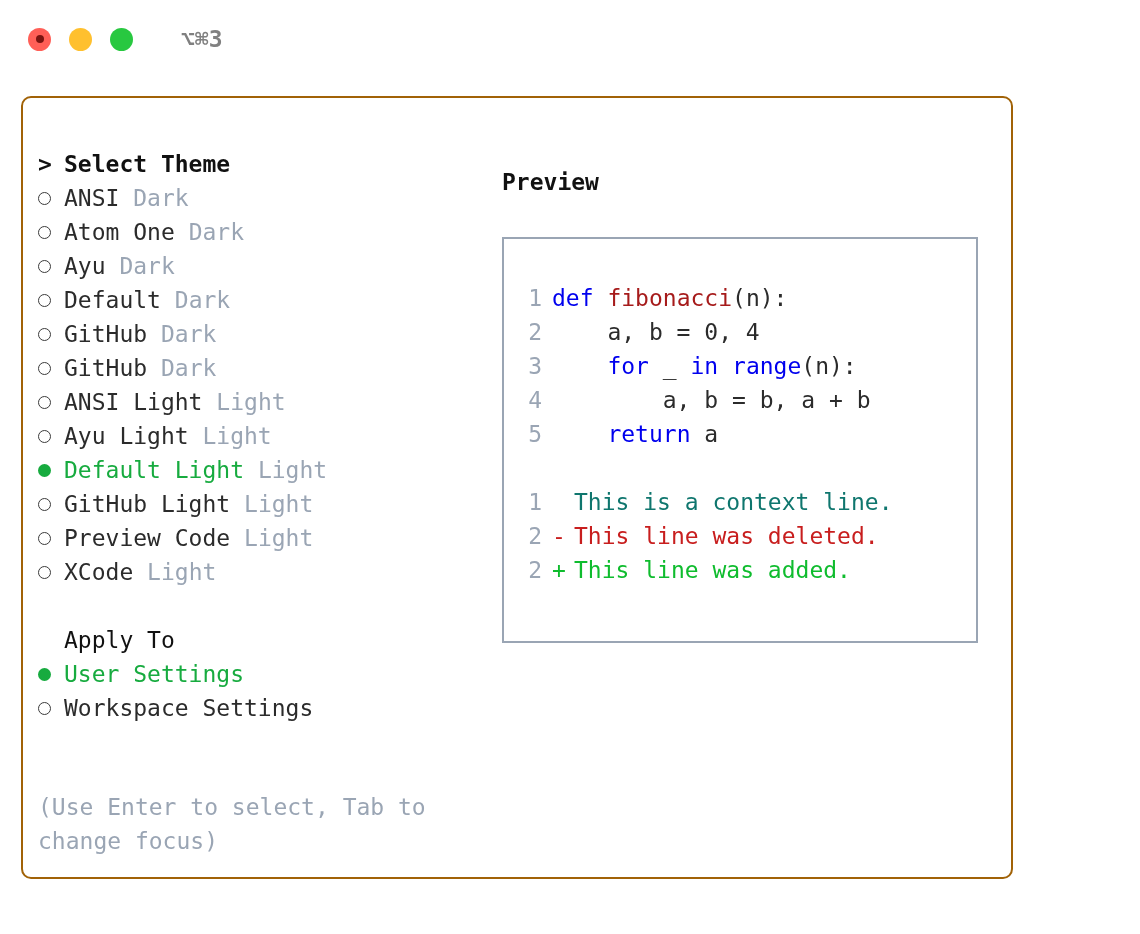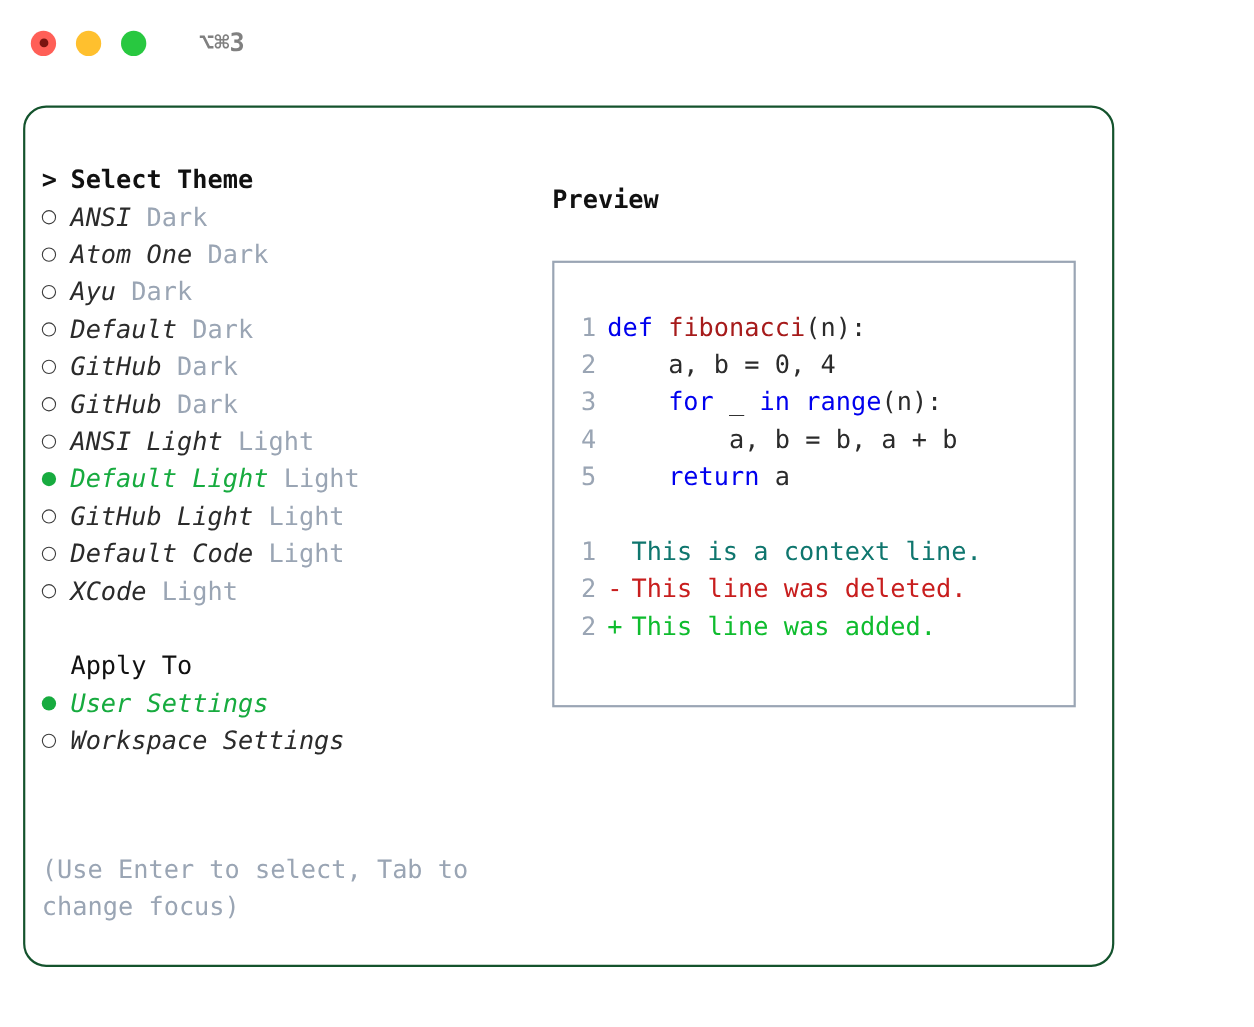--- a/index.html
+++ b/index.html
@@ -61,22 +61,22 @@
     white-space: pre;
   }
 
   
   .panel {
     position: absolute;
     left: 21px;
     top: 96px;
     width: 992px;
     height: 783px;
-    border: 2px solid #14532d;
-    border-radius: 21px;
+    border: 2px solid #a16207;
+    border-radius: 10px;
     box-sizing: border-box;
     background: #ffffff;
   }
 
   .columns {
     position: absolute;
     left: 0; top: 0;
     width: 100%; height: 100%;
   }
 
@@ -109,37 +109,37 @@
     width: 13px;
     height: 13px;
     border-radius: 50%;
     vertical-align: middle;
     margin-right: 13px;
     margin-bottom: 3px;
   }
   .bullet-filled { background: #17ab3f; }
   .bullet-hollow { border: 1.8px solid #3b3b3b; box-sizing: border-box; background: transparent; }
 
-  .label-name { color: #2b2b2b; font-style: italic; }
+  .label-name { color: #2b2b2b; }
   .row.selected .label-name { color: #17ab3f; }
   .label-tag {
     color: #9aa5b4;
   }
 
   .spacer-sm { height: 34px; }
 
   .apply-heading {
     padding-left: 26px;
     color: #111111;
   }
 
   .hint {
     position: absolute;
     left: 15px;
-    top: 676px;
+    top: 692px;
     width: 420px;
     font-size: 23px;
     line-height: 34px;
     color: #9aa5b4;
     white-space: pre-wrap;
   }
 
   
   .right-col {
     position: absolute;
@@ -219,23 +219,24 @@
       <div class="row heading"><span class="marker">&gt; </span><span>Select Theme</span></div>
 
       <div id="theme-list">
           <div class="row"><span class="bullet-hollow"></span><span class="label-name">ANSI</span> <span class="label-tag">Dark</span></div>
           <div class="row"><span class="bullet-hollow"></span><span class="label-name">Atom One</span> <span class="label-tag">Dark</span></div>
           <div class="row"><span class="bullet-hollow"></span><span class="label-name">Ayu</span> <span class="label-tag">Dark</span></div>
           <div class="row"><span class="bullet-hollow"></span><span class="label-name">Default</span> <span class="label-tag">Dark</span></div>
           <div class="row"><span class="bullet-hollow"></span><span class="label-name">GitHub</span> <span class="label-tag">Dark</span></div>
           <div class="row"><span class="bullet-hollow"></span><span class="label-name">GitHub</span> <span class="label-tag">Dark</span></div>
           <div class="row"><span class="bullet-hollow"></span><span class="label-name">ANSI Light</span> <span class="label-tag">Light</span></div>
+          <div class="row"><span class="bullet-hollow"></span><span class="label-name">Ayu Light</span> <span class="label-tag">Light</span></div>
           <div class="row selected"><span class="bullet-filled"></span><span class="label-name">Default Light</span> <span class="label-tag">Light</span></div>
           <div class="row"><span class="bullet-hollow"></span><span class="label-name">GitHub Light</span> <span class="label-tag">Light</span></div>
-          <div class="row"><span class="bullet-hollow"></span><span class="label-name">Default Code</span> <span class="label-tag">Light</span></div>
+          <div class="row"><span class="bullet-hollow"></span><span class="label-name">Preview Code</span> <span class="label-tag">Light</span></div>
           <div class="row"><span class="bullet-hollow"></span><span class="label-name">XCode</span> <span class="label-tag">Light</span></div>
         </div>
 
       <div class="spacer-sm"></div>
 
       <div class="row apply-heading">Apply To</div>
 
       <div id="apply-list">
           <div class="row selected"><span class="bullet-filled"></span><span class="label-name">User Settings</span></div>
           <div class="row"><span class="bullet-hollow"></span><span class="label-name">Workspace Settings</span></div>

